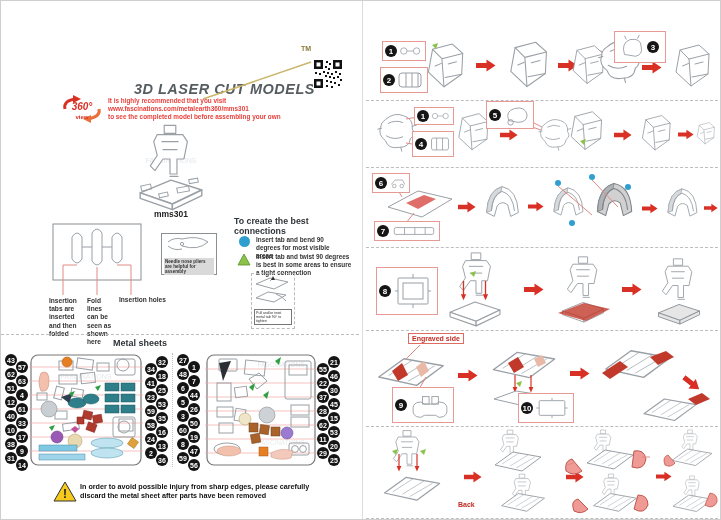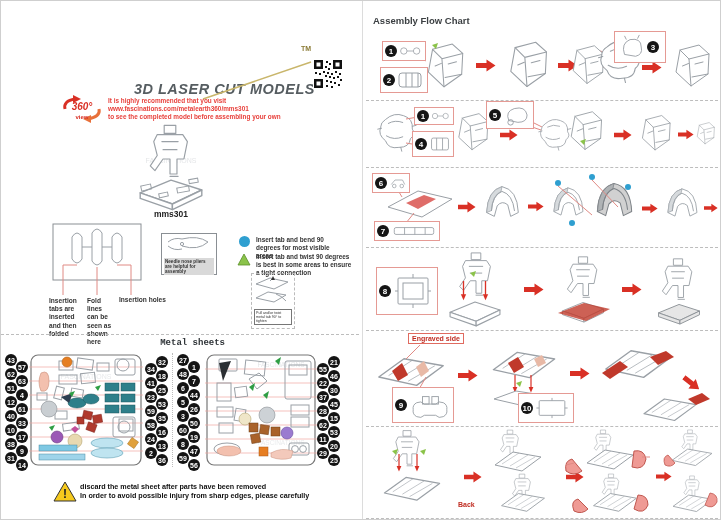--- a/index.html
+++ b/index.html
@@ -7,21 +7,21 @@
   .abs{position:absolute;}
   
   #brand-title{left:38px;top:40px;width:280px;font-family:"Liberation Serif",serif;font-weight:700;font-size:37px;letter-spacing:1px;font-variant:small-caps;background:linear-gradient(#e4d391 10%,#a5924a 55%,#6e5f26 90%);-webkit-background-clip:text;background-clip:text;color:transparent;line-height:1;}
   #brand-tm{left:300px;top:44px;font-size:7px;color:#8a7a35;font-weight:700;}
   #brand-sub{left:96px;top:80px;width:218px;text-align:right;font-style:italic;font-weight:700;font-size:14.5px;color:#565d61;letter-spacing:.5px;}
   #notice{left:107px;top:96px;width:215px;font-size:6.4px;line-height:1.22;color:#e8413c;font-weight:700;}
   #model-label{left:138px;top:208px;width:64px;text-align:center;font-weight:700;font-size:8.5px;color:#222;}
   .tiplabel{font-size:6.6px;font-weight:700;color:#333;line-height:1.25;}
   #conn-head{left:233px;top:215px;width:125px;font-size:8.8px;font-weight:700;color:#2f3438;}
   .conn-text{font-size:6.4px;font-weight:700;color:#333;line-height:1.25;}
-  #sheets-title{left:100px;top:337px;width:124px;text-align:right;font-size:9px;font-weight:700;color:#2f3438;font-family:Liberation Mono, monospace;}
+  #sheets-title{left:112px;top:337px;width:124px;text-align:left;font-size:9px;font-weight:700;color:#2f3438;}
   #warn-text{left:79px;top:481px;width:250px;font-size:7.2px;font-weight:700;color:#111;line-height:1.3;}
   .dashsep{border-top:1px dashed #bdbdbd;height:0;}
   .dotcol{border-left:1px dotted #bdbdbd;width:0;}
   .sheet-frame{background:#fff;}
   .badge-col{display:flex;flex-direction:column;align-items:flex-start;width:26px;}
   .badge-col .nbadge{width:12px;height:12px;border-radius:50%;background:#141414;color:#fff;font-size:7px;font-weight:700;display:flex;align-items:center;justify-content:center;margin-top:-5px;flex:none;}
   .badge-col .nbadge:first-child{margin-top:0;}
   .badge-col.zl .nbadge:nth-child(even){margin-left:11px;}
   .badge-col.zr .nbadge{margin-left:11px;}
   .badge-col.zr .nbadge:nth-child(even){margin-left:0;}
@@ -178,20 +178,21 @@
 
   <div class="abs" style="left:160px;top:232px;width:54px;height:40px;border:1px solid #8a8f94;background:#fff">
     <svg width="52" height="20" viewBox="0 0 52 20">
       <path class="ln1" d="M6,8 q6,-5 14,-3 M6,12 q6,5 14,3"></path>
       <path class="ln1" d="M20,5 q16,-4 26,3 q-10,9 -26,4"></path>
       <circle cx="20" cy="10" r="1.6" class="ln1"></circle>
     </svg>
     <div style="font-size:4.6px;font-weight:700;color:#333;background:#d9d9d9;margin:0 2px;padding:1px">Needle nose pliers are helpful for assembly</div>
   </div>
 
+  <div id="conn-head" class="abs">To create the best connections</div>
   <div class="abs" style="left:238px;top:235px;width:11px;height:11px;border-radius:50%;background:#2f9fd0"></div>
   <div class="abs conn-text" style="left:255px;top:235px;width:88px">Insert tab and bend 90 degrees for most visible areas</div>
   <svg class="abs" style="left:236px;top:252px" width="14" height="13">
       <polygon points="7,1 13,12 1,12" fill="#8bc34a" stroke="#5a8f29" stroke-width="0.8"></polygon>
     </svg>
   <div class="abs conn-text" style="left:255px;top:252px;width:96px">Insert tab and twist 90 degrees is best in some areas to ensure a tight connection</div>
   <div class="abs" style="left:250px;top:272px;width:42px;height:54px;border:1px dashed #bbb">
     <svg width="40" height="30" viewBox="0 0 40 30">
       <path class="ln1" d="M4,10 L18,4 L36,8 L22,15 Z M18,7 l3,-3 M4,24 L16,18 L34,21 L22,28 Z"></path>
       <path class="ln1" d="M24,20 q6,2 10,7"></path>
@@ -390,26 +391,25 @@
       <span class="nbadge">20</span>
       <span class="nbadge">29</span>
       <span class="nbadge">25</span>
     </div>
 
   <svg class="abs" style="left:52px;top:480px" width="24" height="21">
     <polygon points="12,1 23,20 1,20" fill="#f5c91d" stroke="#333" stroke-width="1"></polygon>
     <text x="12" y="17" text-anchor="middle" font-size="12" font-weight="bold" fill="#222">!</text>
   </svg>
   <div id="warn-text" class="abs">
+    <div>In order to avoid possible injury from sharp edges, please carefully</div>
     <div>discard the metal sheet after parts have been removed</div>
-    <div>In order to avoid possible injury from sharp edges, please carefully</div>
   </div>
 
   <div id="page-divider" class="abs"></div>
-  <div id="flow-title" class="abs">Assembly Flow Chart</div>
 
   <div class="abs dashsep" style="left:365px;top:99px;width:352px"></div>
   <div class="abs dashsep" style="left:365px;top:166px;width:352px"></div>
   <div class="abs dashsep" style="left:365px;top:246px;width:352px"></div>
   <div class="abs dashsep" style="left:365px;top:329px;width:352px"></div>
   <div class="abs dashsep" style="left:365px;top:425px;width:352px"></div>
   <div class="abs dashsep" style="left:365px;top:517px;width:352px"></div>
 
   <div class="row" style="top:34px;height:64px">
     <svg width="352" height="64" viewBox="0 0 352 64">

